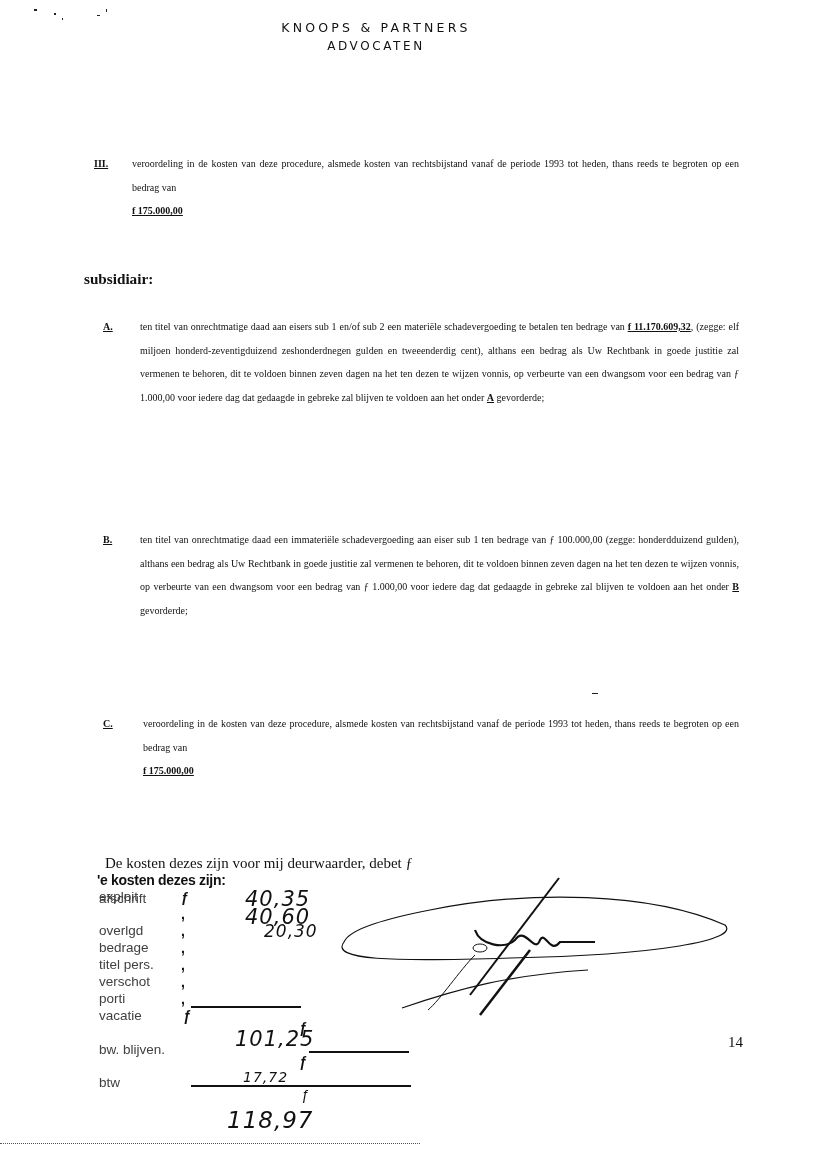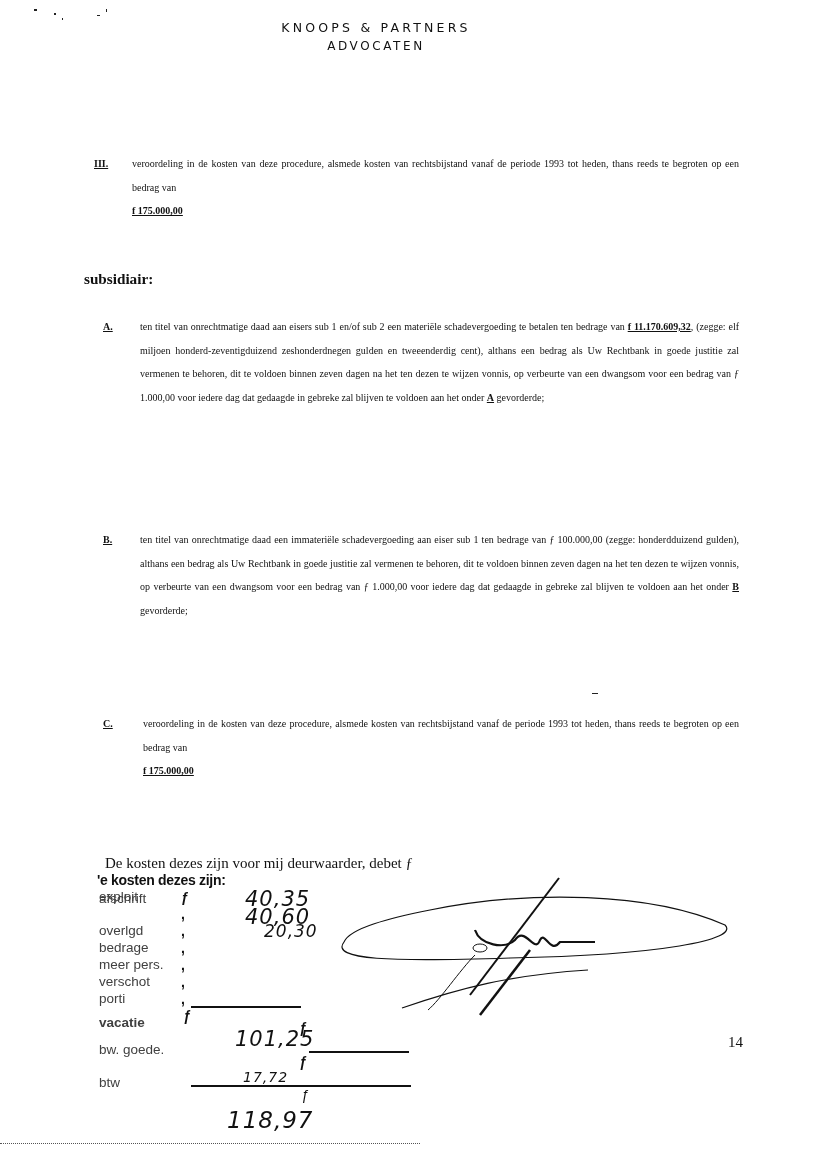--- a/index.html
+++ b/index.html
@@ -90,37 +90,37 @@
   <div class="sep" style="top:51px;">,</div>
   <div class="hand" style="left:140px;top:50px;">40,60</div>
 
   <div class="row" style="top:68px;"><span class="lbl">overlgd</span></div>
   <div class="sep" style="top:68px;">,</div>
   <div class="hand" style="left:159px;top:66px;font-size:17px;">20,30</div>
 
   <div class="row" style="top:85px;"><span class="lbl">bedrage</span></div>
   <div class="sep" style="top:85px;">,</div>
 
-  <div class="row" style="top:102px;"><span class="lbl">meer pers.</span></div>
+  <div class="row" style="top:102px;"><span class="lbl">titel pers.</span></div>
   <div class="sep" style="top:102px;">,</div>
 
   <div class="row" style="top:119px;"><span class="lbl">verschot</span></div>
   <div class="sep" style="top:119px;">,</div>
 
   <div class="row" style="top:136px;"><span class="lbl">porti</span></div>
   <div class="sep" style="top:136px;">,</div>
   <div class="line" style="left:86px;top:151px;width:110px;"></div>
 
   <div class="sep" style="top:153px;left:78px;font-style:italic;">ƒ</div>
   <div class="hand" style="left:130px;top:154px;margin-top:18px;">101,25</div>
 
-  <div class="row" style="top:160px;font-weight:bold;"><span class="lbl">vacatie</span></div>
+  <div class="row" style="top:153px;"><span class="lbl">vacatie</span></div>
   <div class="sep" style="top:165px;left:194px;font-style:italic;">ƒ</div>
 
-  <div class="row" style="top:187px;"><span class="lbl">bw. goede.</span></div>
+  <div class="row" style="top:187px;"><span class="lbl">bw. blijven.</span></div>
   <div class="line" style="left:204px;top:196px;width:100px;"></div>
   <div class="sep" style="top:199px;left:194px;font-style:italic;">ƒ</div>
 
   <div class="row" style="top:220px;"><span class="lbl">btw</span></div>
   <div class="hand" style="left:138px;top:214px;font-size:14px;">17,72</div>
   <div class="line" style="left:86px;top:230px;width:220px;"></div>
   <div class="hand" style="left:122px;top:252px;font-size:23px;">118,97</div>
   <div class="sep" style="top:232px;left:196px;font-style:italic;font-weight:normal;">ƒ</div>
 </div>
 

